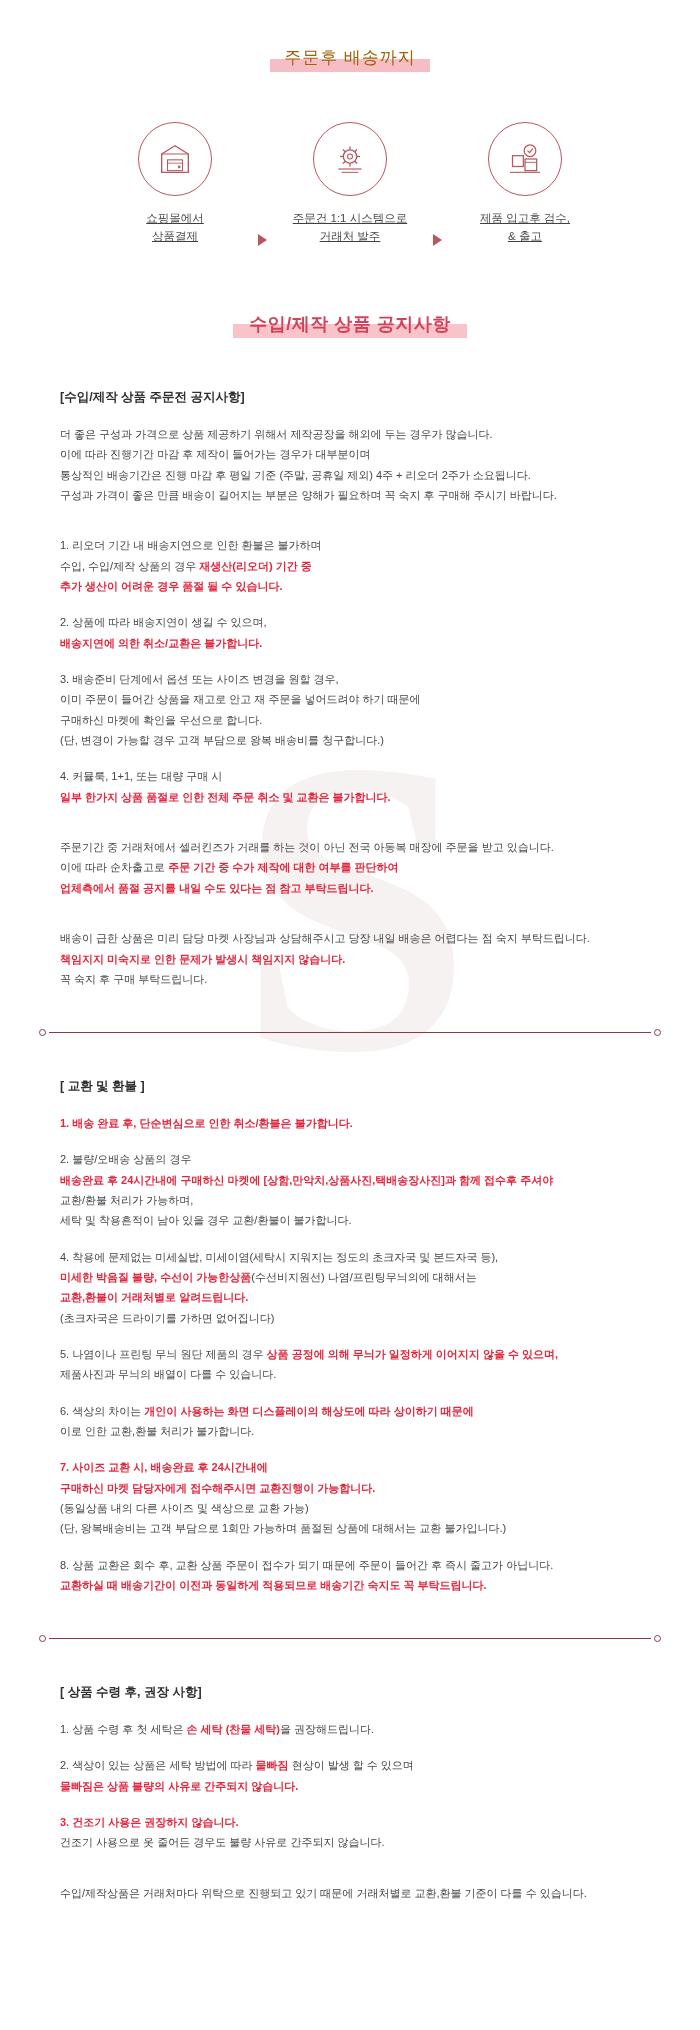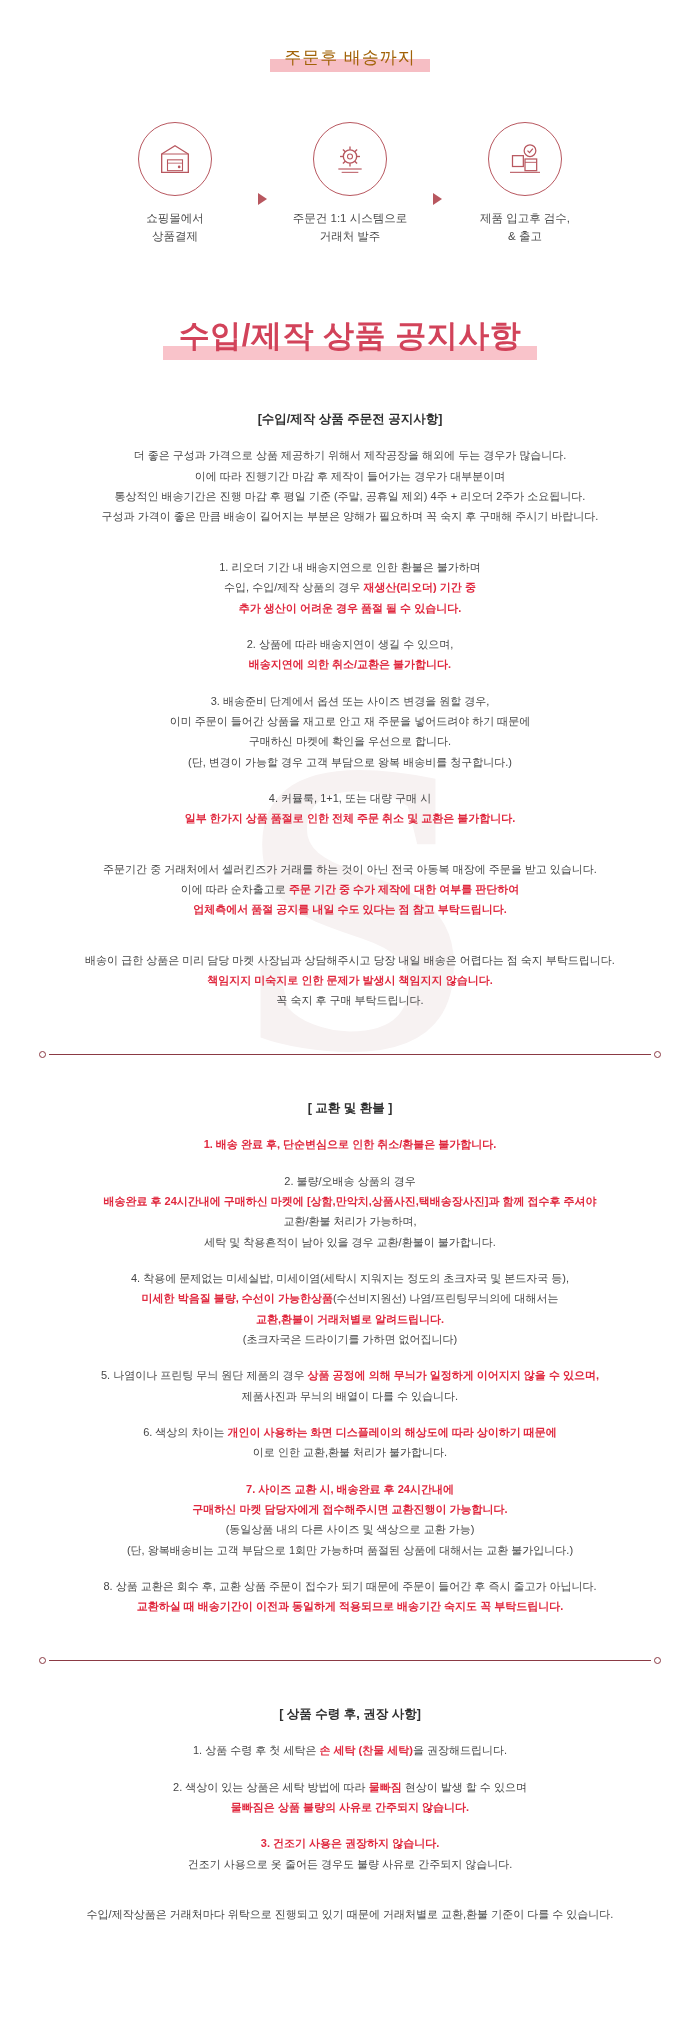--- a/index.html
+++ b/index.html
@@ -56,23 +56,24 @@
     bottom: 2px;
     height: 13px;
     background: #f6bec4;
     z-index: -1;
   }
 
   
   .steps {
     display: flex;
     justify-content: center;
-    align-items: center;
+    align-items: flex-end;
     gap: 18px;
     margin-top: 48px;
+    text-decoration: underline;
   }
   .step {
     width: 130px;
     text-align: center;
   }
   .step-circle {
     width: 74px;
     height: 74px;
     border: 1px solid #b8575f;
     border-radius: 50%;
@@ -99,38 +100,38 @@
   }
 
   
   .section-title-wrap {
     text-align: center;
     margin-top: 62px;
   }
   .section-title {
     display: inline-block;
     position: relative;
-    font-size: 31px;
+    font-size: 18px;
     font-weight: bold;
     color: #d2435a;
     letter-spacing: 0.5px;
     padding: 2px 16px;
   }
   .section-title .hl {
     position: absolute;
     left: 0;
     right: 0;
     bottom: 3px;
     height: 14px;
     background: #f9c3ca;
     z-index: -1;
   }
 
   
-  .block { text-align: center; padding: 0 60px; }
+  .block { text-align: left; padding: 0 60px; }
   .block.first { margin-top: 46px; }
   .heading {
     font-size: 12.5px;
     font-weight: bold;
     color: #2f2f2f;
     margin-bottom: 16px;
   }
   p.para {
     margin: 0 0 16px 0;
     white-space: pre-line;

